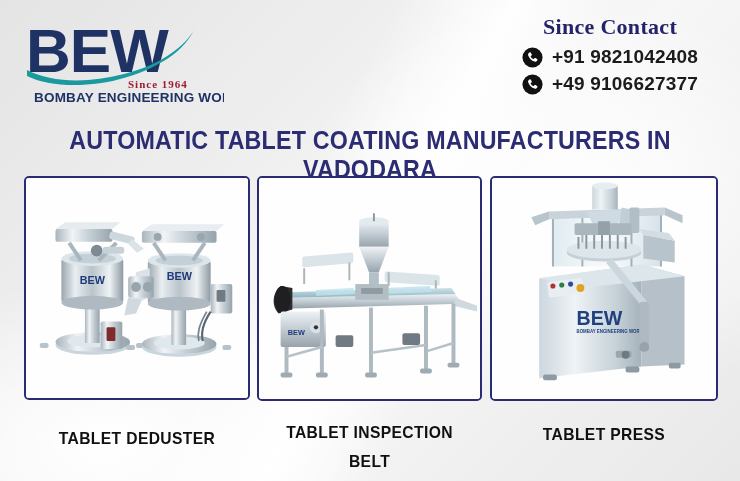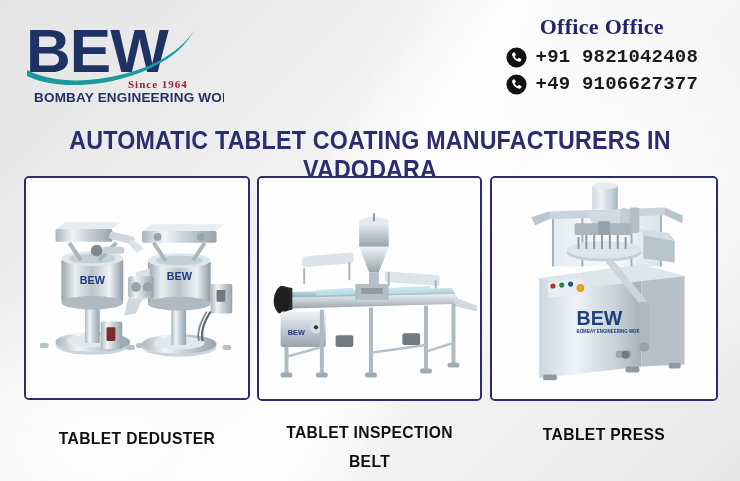--- a/index.html
+++ b/index.html
@@ -22,21 +22,21 @@
   .logo-svg{display:block;}
 
   .contact{position:absolute;right:42px;top:14px;text-align:center;}
   .contact-title{
     font-family:"Liberation Serif",serif;font-weight:bold;font-size:22px;
     color:#23236b;letter-spacing:.3px;margin-bottom:6px;
   }
   .phone-row{display:flex;align-items:center;gap:9px;margin-top:5px;justify-content:flex-start;}
   .phone-icon{flex:0 0 auto;width:21px;height:21px;}
   .phone-num{
-    font-family:Liberation Mono, monospace;font-weight:bold;font-size:19px;
+    font-family:Liberation Sans, sans-serif;font-weight:bold;font-size:19px;
     color:#1b1b1b;letter-spacing:.2px;white-space:nowrap;
   }
 
   
   .page-title{
     position:absolute;left:0;right:0;top:126px;text-align:center;
     font-family:"Liberation Sans Narrow","Liberation Sans",sans-serif;
     font-weight:bold;font-size:25px;color:#2c2c73;
     letter-spacing:.2px;transform:scaleX(.93);
   }
@@ -73,21 +73,21 @@
         <text x="2" y="58" font-size="62" font-weight="bold" fill="#1f3264" style="letter-spacing:-1px">BEW</text>
         <path d="M3 62 C 35 78, 105 74, 150 40 C 160 32, 166 24, 170 16
                  C 162 30, 140 50, 100 60 C 62 70, 26 68, 3 56 Z" fill="#1a9a9e"></path>
         <text x="104" y="74" font-size="11" font-weight="bold" fill="#9e1b32" font-family="Liberation Serif, serif" letter-spacing="1">Since 1964</text>
         <text x="10" y="88" font-size="13.5" font-weight="bold" fill="#1f3264" letter-spacing=".2">BOMBAY ENGINEERING WORKS</text>
       </g>
     </svg>
   </div>
 
   <div class="contact">
-    <div class="contact-title">Office Office</div>
+    <div class="contact-title">Since Contact</div>
 
     <div class="phone-row">
       <svg class="phone-icon" viewBox="0 0 24 24">
         <circle cx="12" cy="12" r="11.5" fill="#111"></circle>
         <path d="M8.4 6.4c.5-.5 1.2-.4 1.6.2l1.1 1.7c.3.5.2 1-.2 1.4l-.8.7c-.2.2-.2.4-.1.6.6 1.2 1.6 2.2 2.8 2.8.2.1.5.1.6-.1l.7-.8c.4-.4.9-.5 1.4-.2l1.7 1.1c.6.4.7 1.1.2 1.6l-.8.8c-.6.6-1.5.8-2.3.5-1.7-.6-3.2-1.5-4.5-2.8-1.3-1.3-2.2-2.8-2.8-4.5-.3-.8-.1-1.7.5-2.3z" fill="#fff"></path>
       </svg>
       <span class="phone-num">+91 9821042408</span>
     </div>
 
     <div class="phone-row">

